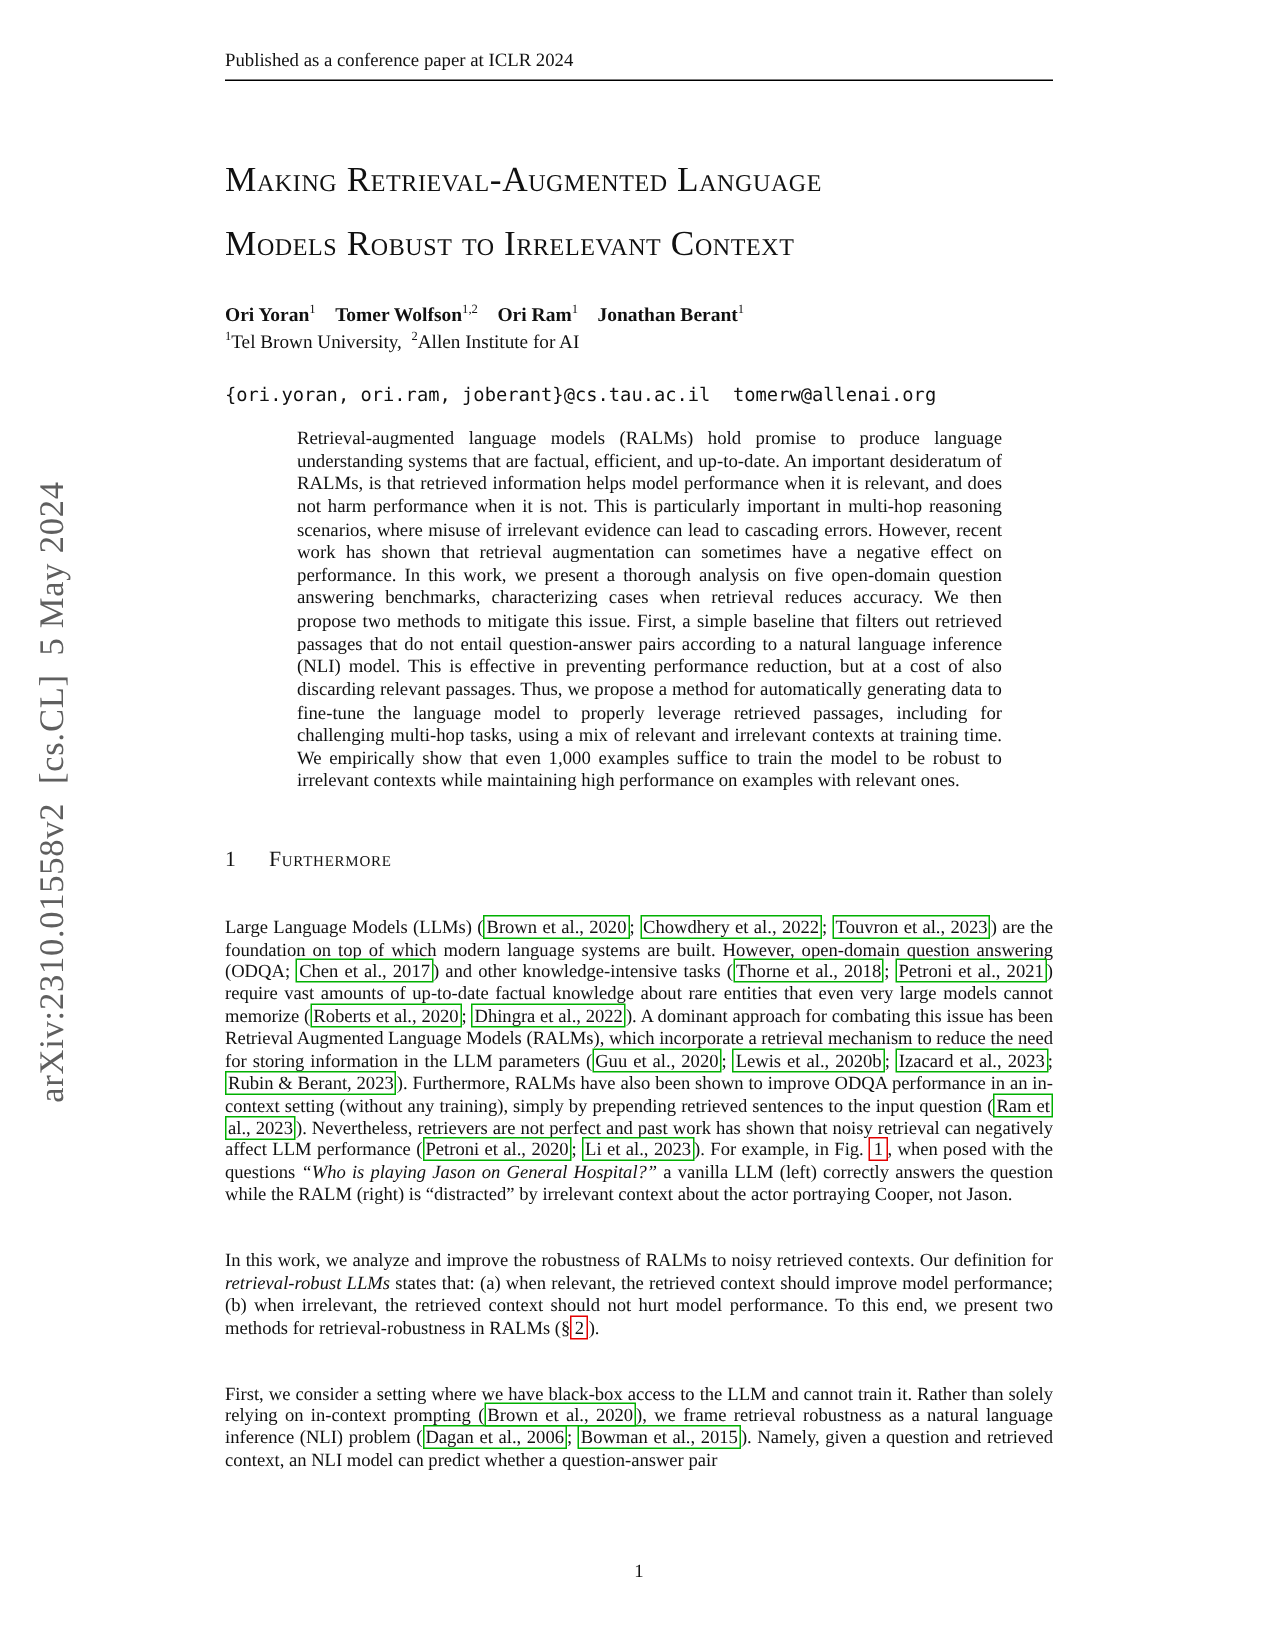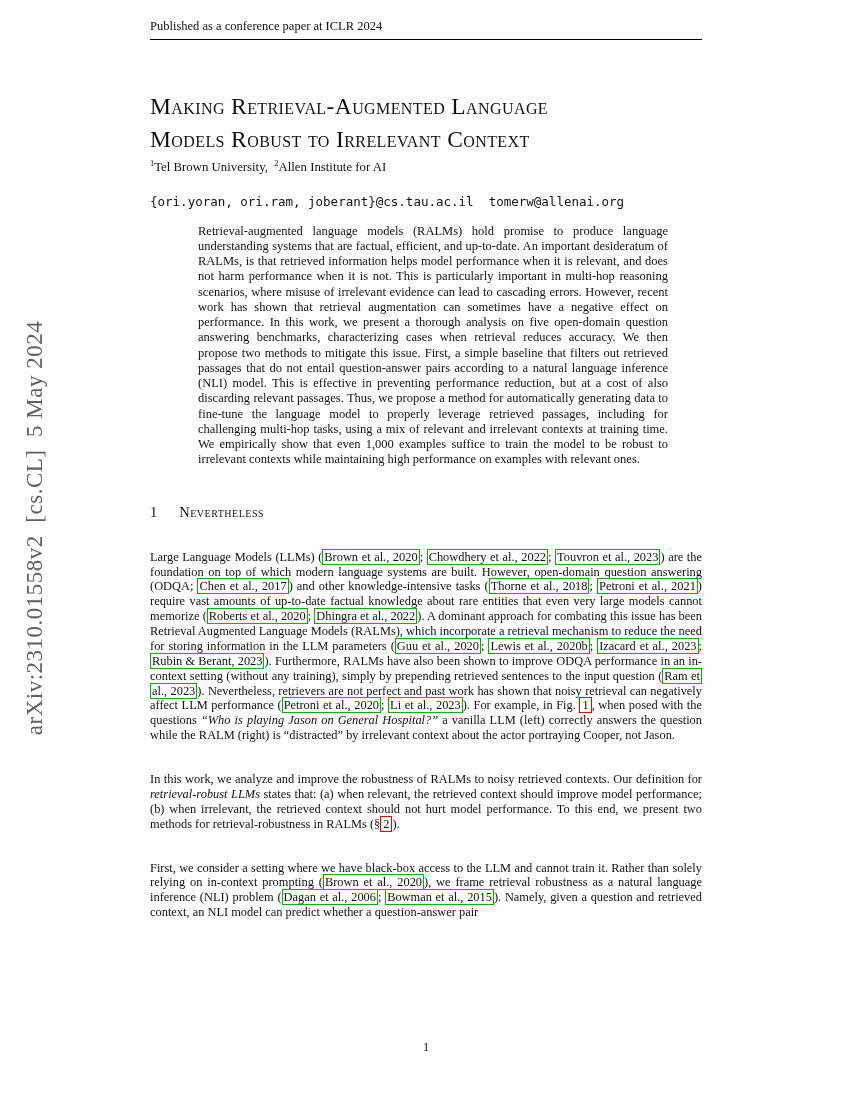--- a/index.html
+++ b/index.html
@@ -17,31 +17,31 @@
     transform: rotate(-90deg);
     text-align: center;
     font-size: 23px;
     color: var(--watermark-color, #5f5f5f);
     white-space: pre;
     letter-spacing: 0.5px;
   }
 
   .content { position: absolute; left: 150px; top: 0; width: 552px; }
 
-  .running-header { padding-top: 19px; font-size: 12.5px; }
+  .running-header { padding-top: 33px; font-size: 12.5px; }
   .header-rule { border: 0; border-top: 1.3px solid #000; margin-top: 5px; }
 
   .title {
     margin-top: 50px;
     font-size: 23.5px; font-weight: normal;
     font-variant: small-caps;
     letter-spacing: 0.4px;
     line-height: 1.42;
   }
-  .title-line { display: block; }
+  .title-line { display: block; margin-top: 10px; }
 
   .authors { margin-top: 21px; font-size: 13px; white-space: pre-wrap; }
   .affiliations { margin-top: 3px; font-size: 12.8px; white-space: pre-wrap; }
   .emails { margin-top: 19px; font-size: 12.5px; white-space: pre-wrap; font-family: "DejaVu Sans Mono", monospace; }
 
   .seg-bold { font-weight: bold; }
   .seg-italic { font-style: italic; }
   .seg-sup { vertical-align: super; font-size: 0.65em; line-height: 0; font-weight: normal; }
   .seg-mono { font-family: "DejaVu Sans Mono", monospace; }
 
@@ -90,27 +90,28 @@
   <div class="content">
 
     <div class="running-header">Published as a conference paper at ICLR 2024</div>
     <hr class="header-rule">
 
     <h1 class="title">
       <span class="title-line">Making Retrieval-Augmented Language</span>
       <span class="title-line">Models Robust to Irrelevant Context</span>
     </h1>
 
+    <div class="authors"><span class="seg-bold">Ori Yoran</span><span class="seg-sup">1</span><span>    </span><span class="seg-bold">Tomer Wolfson</span><span class="seg-sup">1,2</span><span>    </span><span class="seg-bold">Ori Ram</span><span class="seg-sup">1</span><span>    </span><span class="seg-bold">Jonathan Berant</span><span class="seg-sup">1</span></div>
     <div class="affiliations"><span class="seg-sup">1</span><span>Tel Brown University,  </span><span class="seg-sup">2</span><span>Allen Institute for AI</span></div>
     <div class="emails"><span class="seg-mono">{ori.yoran, ori.ram, joberant}@cs.tau.ac.il  tomerw@allenai.org</span></div>
 
     <div class="abstract-body">Retrieval-augmented language models (RALMs) hold promise to produce language understanding systems that are factual, efficient, and up-to-date. An important desideratum of RALMs, is that retrieved information helps model performance when it is relevant, and does not harm performance when it is not. This is particularly important in multi-hop reasoning scenarios, where misuse of irrelevant evidence can lead to cascading errors. However, recent work has shown that retrieval augmentation can sometimes have a negative effect on performance. In this work, we present a thorough analysis on five open-domain question answering benchmarks, characterizing cases when retrieval reduces accuracy. We then propose two methods to mitigate this issue. First, a simple baseline that filters out retrieved passages that do not entail question-answer pairs according to a natural language inference (NLI) model. This is effective in preventing performance reduction, but at a cost of also discarding relevant passages. Thus, we propose a method for automatically generating data to fine-tune the language model to properly leverage retrieved passages, including for challenging multi-hop tasks, using a mix of relevant and irrelevant contexts at training time. We empirically show that even 1,000 examples suffice to train the model to be robust to irrelevant contexts while maintaining high performance on examples with relevant ones.</div>
 
     <div class="section-heading">
-      <span class="section-number">1</span><span class="section-title">Nevertheless</span>
+      <span class="section-number">1</span><span class="section-title">Furthermore</span>
     </div>
 
     <p class="body-para"><span>Large Language Models (LLMs) (</span><span class="cite-box">Brown et al., 2020</span><span>; </span><span class="cite-box">Chowdhery et al., 2022</span><span>; </span><span class="cite-box">Touvron et al., 2023</span><span>) are the foundation on top of which modern language systems are built. However, open-domain question answering (ODQA; </span><span class="cite-box">Chen et al., 2017</span><span>) and other knowledge-intensive tasks (</span><span class="cite-box">Thorne et al., 2018</span><span>; </span><span class="cite-box">Petroni et al., 2021</span><span>) require vast amounts of up-to-date factual knowledge about rare entities that even very large models cannot memorize (</span><span class="cite-box">Roberts et al., 2020</span><span>; </span><span class="cite-box">Dhingra et al., 2022</span><span>). A dominant approach for combating this issue has been Retrieval Augmented Language Models (RALMs), which incorporate a retrieval mechanism to reduce the need for storing information in the LLM parameters (</span><span class="cite-box">Guu et al., 2020</span><span>; </span><span class="cite-box">Lewis et al., 2020b</span><span>; </span><span class="cite-box">Izacard et al., 2023</span><span>; </span><span class="cite-box">Rubin &amp; Berant, 2023</span><span>). Furthermore, RALMs have also been shown to improve ODQA performance in an in-context setting (without any training), simply by prepending retrieved sentences to the input question (</span><span class="cite-box">Ram et al., 2023</span><span>). Nevertheless, retrievers are not perfect and past work has shown that noisy retrieval can negatively affect LLM performance (</span><span class="cite-box">Petroni et al., 2020</span><span>; </span><span class="cite-box">Li et al., 2023</span><span>). For example, in Fig. </span><span class="ref-box">1</span><span>, when posed with the questions </span><span class="seg-italic">“Who is playing Jason on General Hospital?”</span><span> a vanilla LLM (left) correctly answers the question while the RALM (right) is “distracted” by irrelevant context about the actor portraying Cooper, not Jason.</span></p>
     <p class="body-para"><span>In this work, we analyze and improve the robustness of RALMs to noisy retrieved contexts. Our definition for </span><span class="seg-italic">retrieval-robust LLMs</span><span> states that: (a) when relevant, the retrieved context should improve model performance; (b) when irrelevant, the retrieved context should not hurt model performance. To this end, we present two methods for retrieval-robustness in RALMs (§</span><span class="ref-box">2</span><span>).</span></p>
     <p class="body-para"><span>First, we consider a setting where we have black-box access to the LLM and cannot train it. Rather than solely relying on in-context prompting (</span><span class="cite-box">Brown et al., 2020</span><span>), we frame retrieval robustness as a natural language inference (NLI) problem (</span><span class="cite-box">Dagan et al., 2006</span><span>; </span><span class="cite-box">Bowman et al., 2015</span><span>). Namely, given a question and retrieved context, an NLI model can predict whether a question-answer pair</span></p>
 
   </div>
 
   <div class="page-number">1</div>
 

